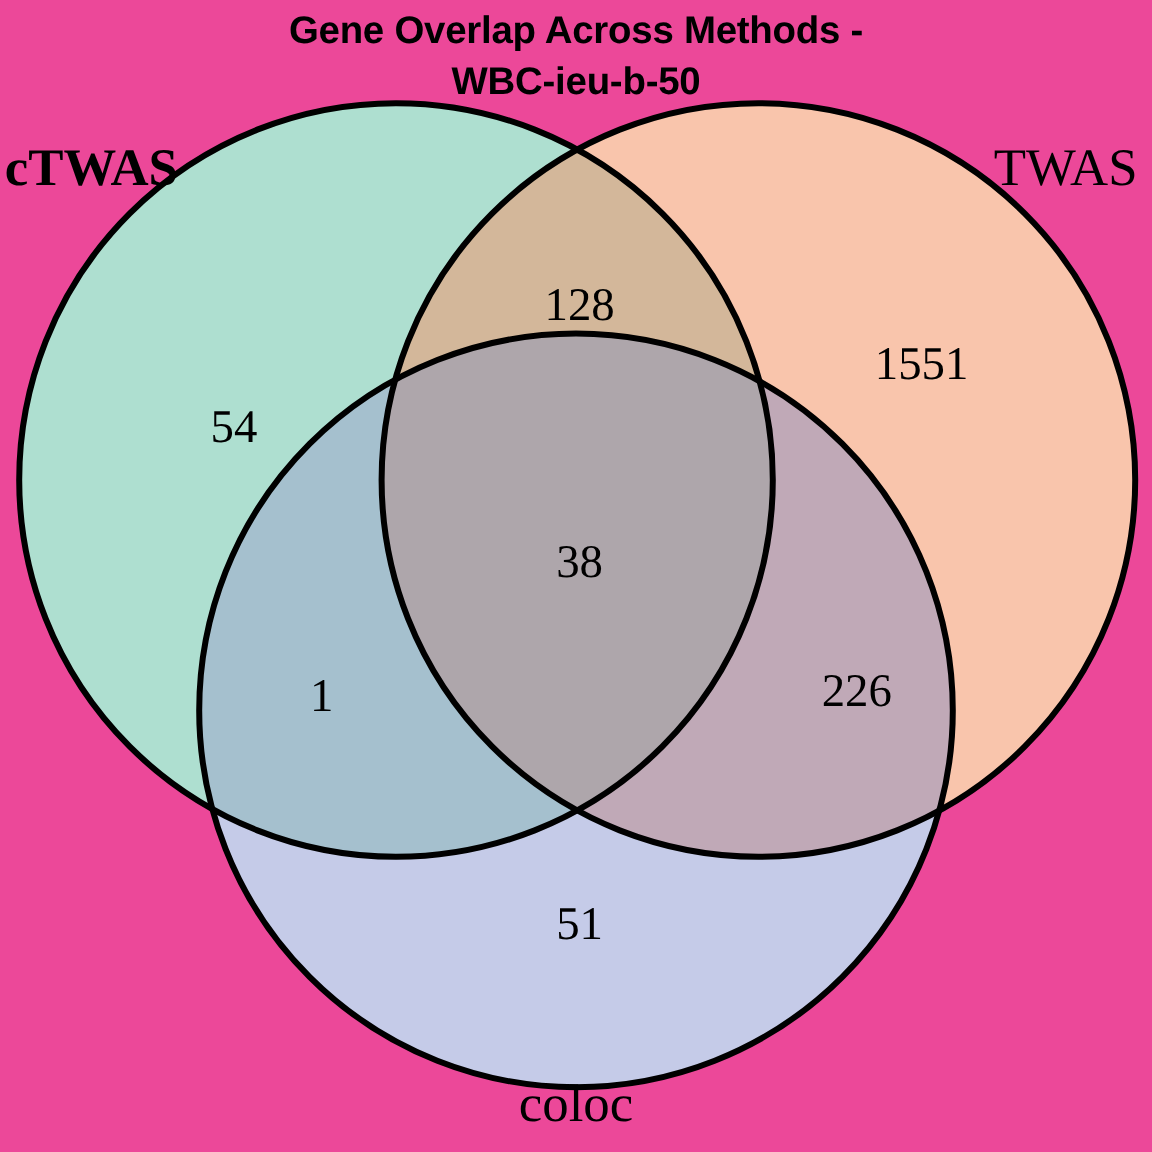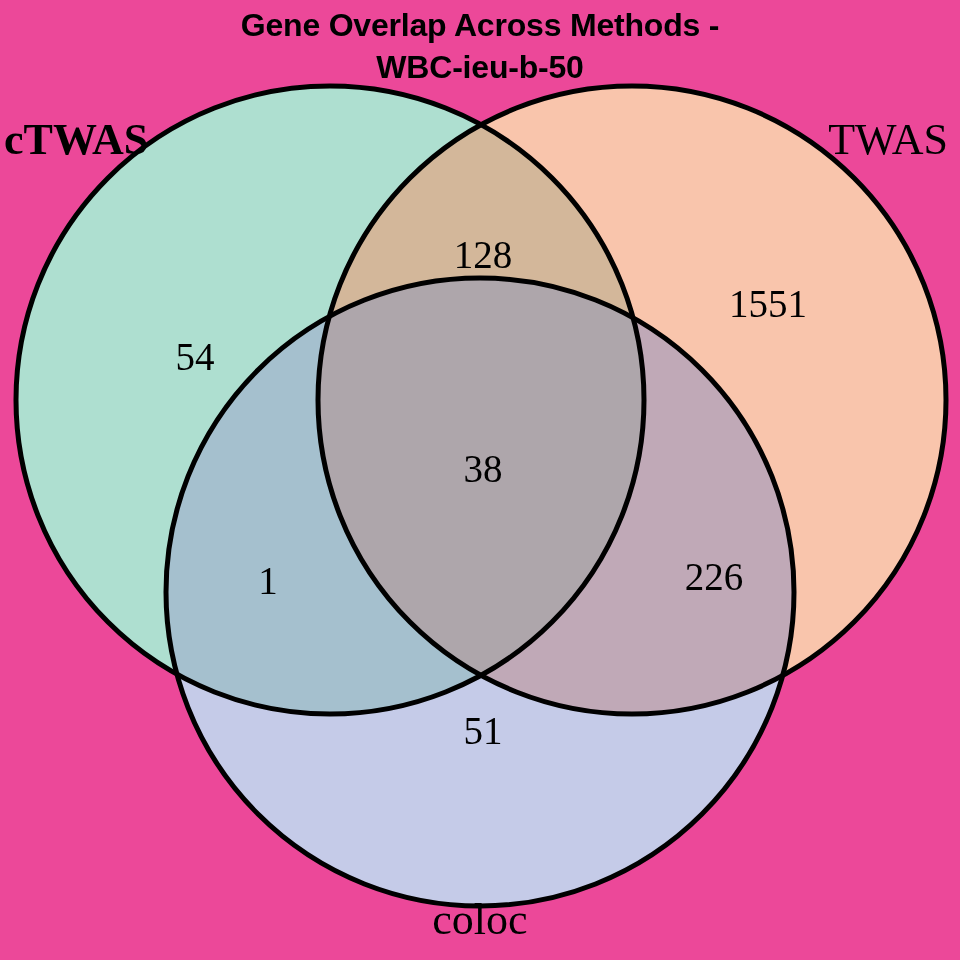--- a/index.html
+++ b/index.html
@@ -112,19 +112,19 @@
     <circle id="stroke-b" cx="632" cy="400" r="314" fill="none" stroke="#000000" stroke-width="5"></circle>
     <circle id="stroke-c" cx="480" cy="592" r="314" fill="none" stroke="#000000" stroke-width="5"></circle>
   </svg>
 
   <div class="set-label" id="label-ctwas">cTWAS</div>
   <div class="set-label" id="label-coloc">coloc</div>
   <div class="set-label" id="label-twas">TWAS</div>
 
   <div class="count-label" id="count-ctwas-only" style="left: 195px; top: 320px; margin-top: 36px;">54</div>
   <div class="count-label" id="count-twas-only" style="left: 768px; top: 303px;">1551</div>
-  <div class="count-label" id="count-coloc-only" style="left: 483px; top: 730px;">51</div>
+  <div class="count-label" id="count-coloc-only" style="left: 483px; top: 770px;">51</div>
   <div class="count-label" id="count-ctwas-twas" style="left: 483px; top: 254px;">128</div>
   <div class="count-label" id="count-ctwas-coloc" style="left: 268px; top: 580px;">1</div>
   <div class="count-label" id="count-twas-coloc" style="left: 693px; top: 576px; margin-left: 21px;">226</div>
   <div class="count-label" id="count-ctwas-twas-coloc" style="left: 483px; top: 468px;">38</div>
 
 </div>
 
 </body></html>

